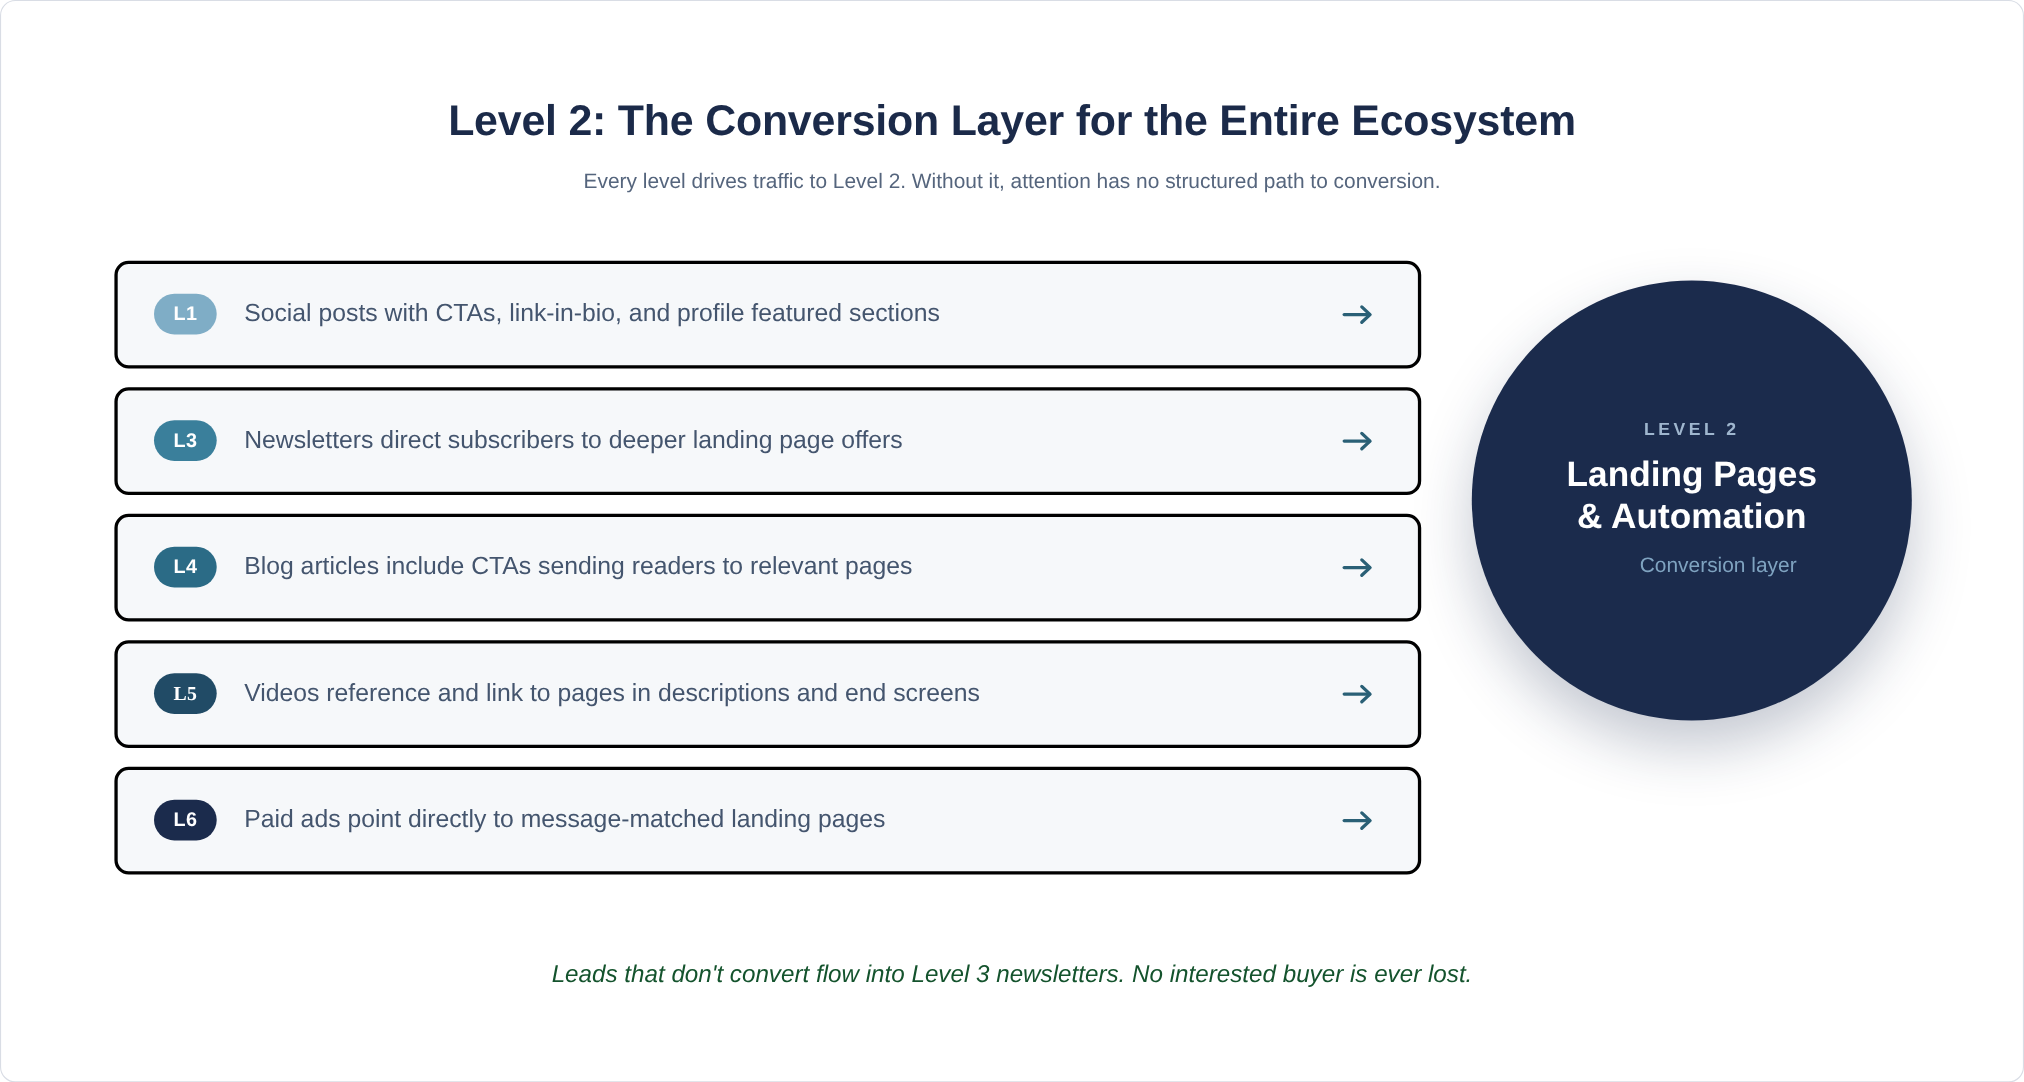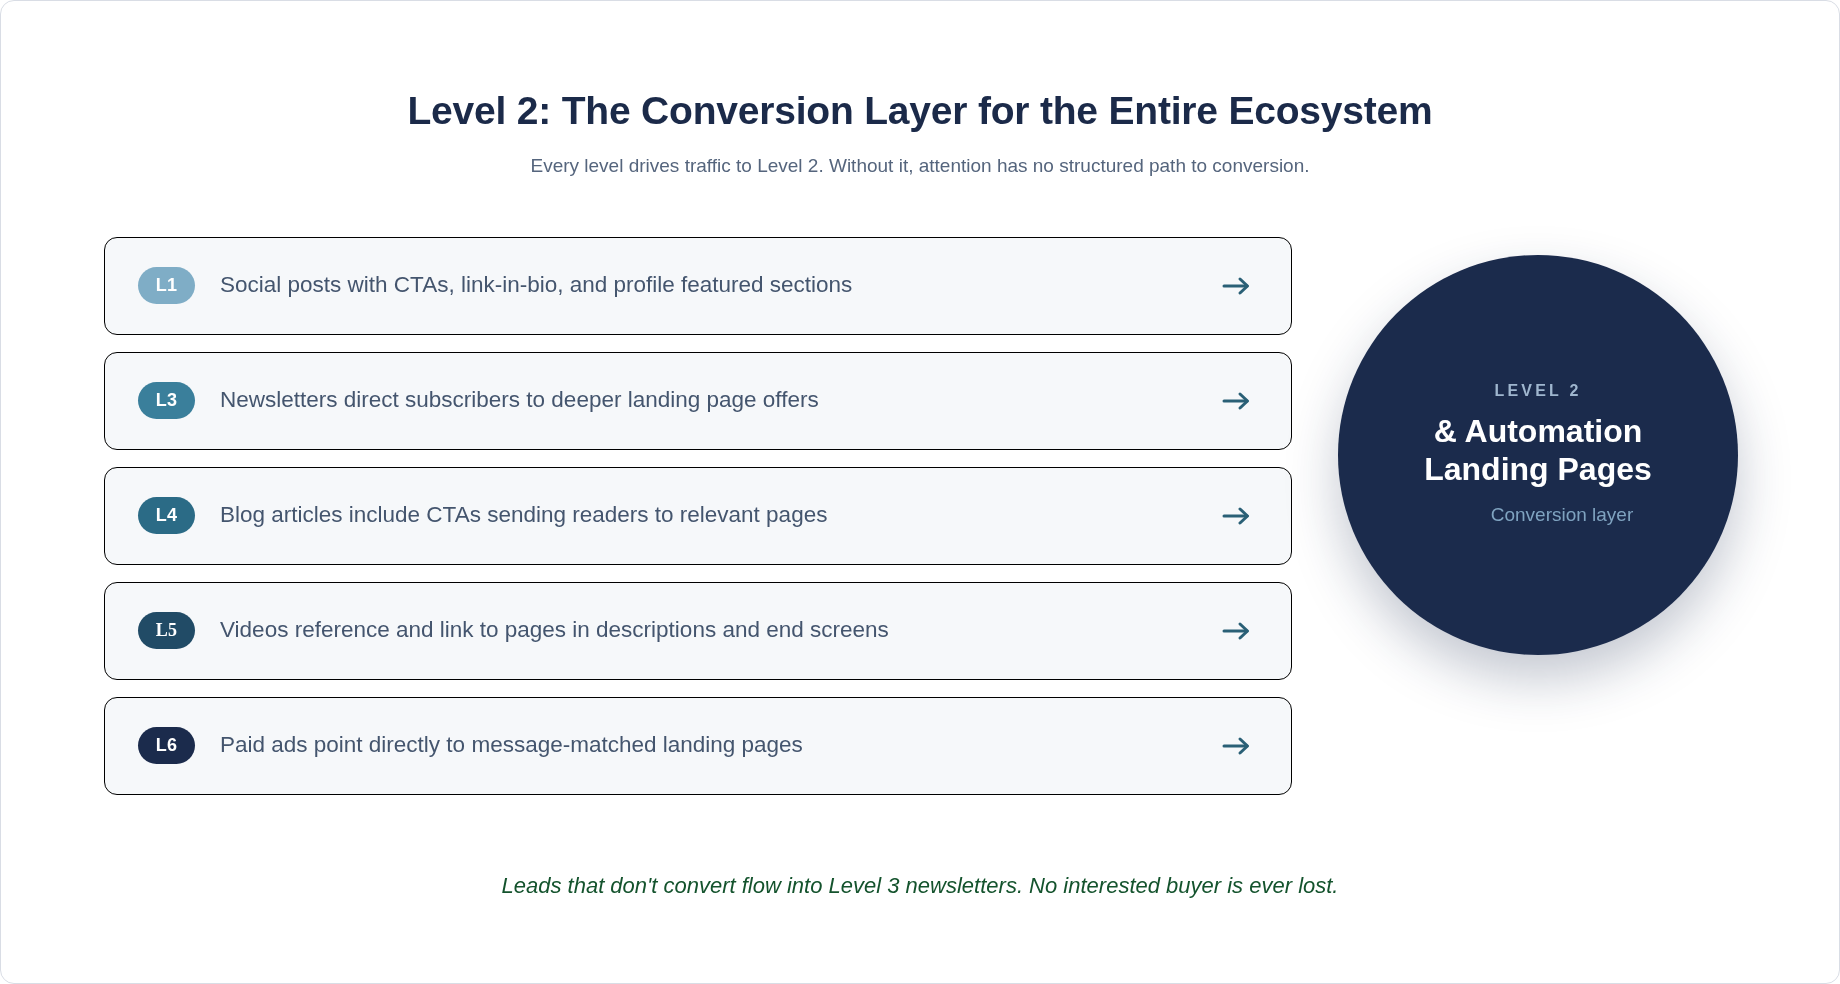--- a/index.html
+++ b/index.html
@@ -61,21 +61,21 @@
     width: 1188px;
     display: flex;
     flex-direction: column;
     gap: 17px;
   }
 
   .row {
     box-sizing: border-box;
     height: 98px;
     background: #f6f8fa;
-    border: 1px solid #000000;
+    border: 3px solid #000000;
     border-radius: 13px;
     display: flex;
     align-items: center;
     padding: 0 34px 0 33px;
   }
 
   .badge {
     flex: 0 0 auto;
     width: 57px;
     height: 37px;
@@ -224,22 +224,22 @@
             <path d="M18 4 L25.5 11 L18 18" stroke="currentColor" stroke-width="3" stroke-linecap="round" stroke-linejoin="round" fill="none"></path>
           </svg>
         </span>
       </div>
 
     </div>
 
     <div class="hub" style="background-color: rgb(27, 43, 76);">
       <div class="hub-eyebrow">LEVEL 2</div>
       <div class="hub-title">
+        <div>Landing Pages</div>
         <div>&amp; Automation</div>
-        <div>Landing Pages</div>
       </div>
       <div class="hub-sub">Conversion layer</div>
     </div>
 
   </div>
 
   <div class="footnote">Leads that don't convert flow into Level 3 newsletters. No interested buyer is ever lost.</div>
 
 </div>
 

